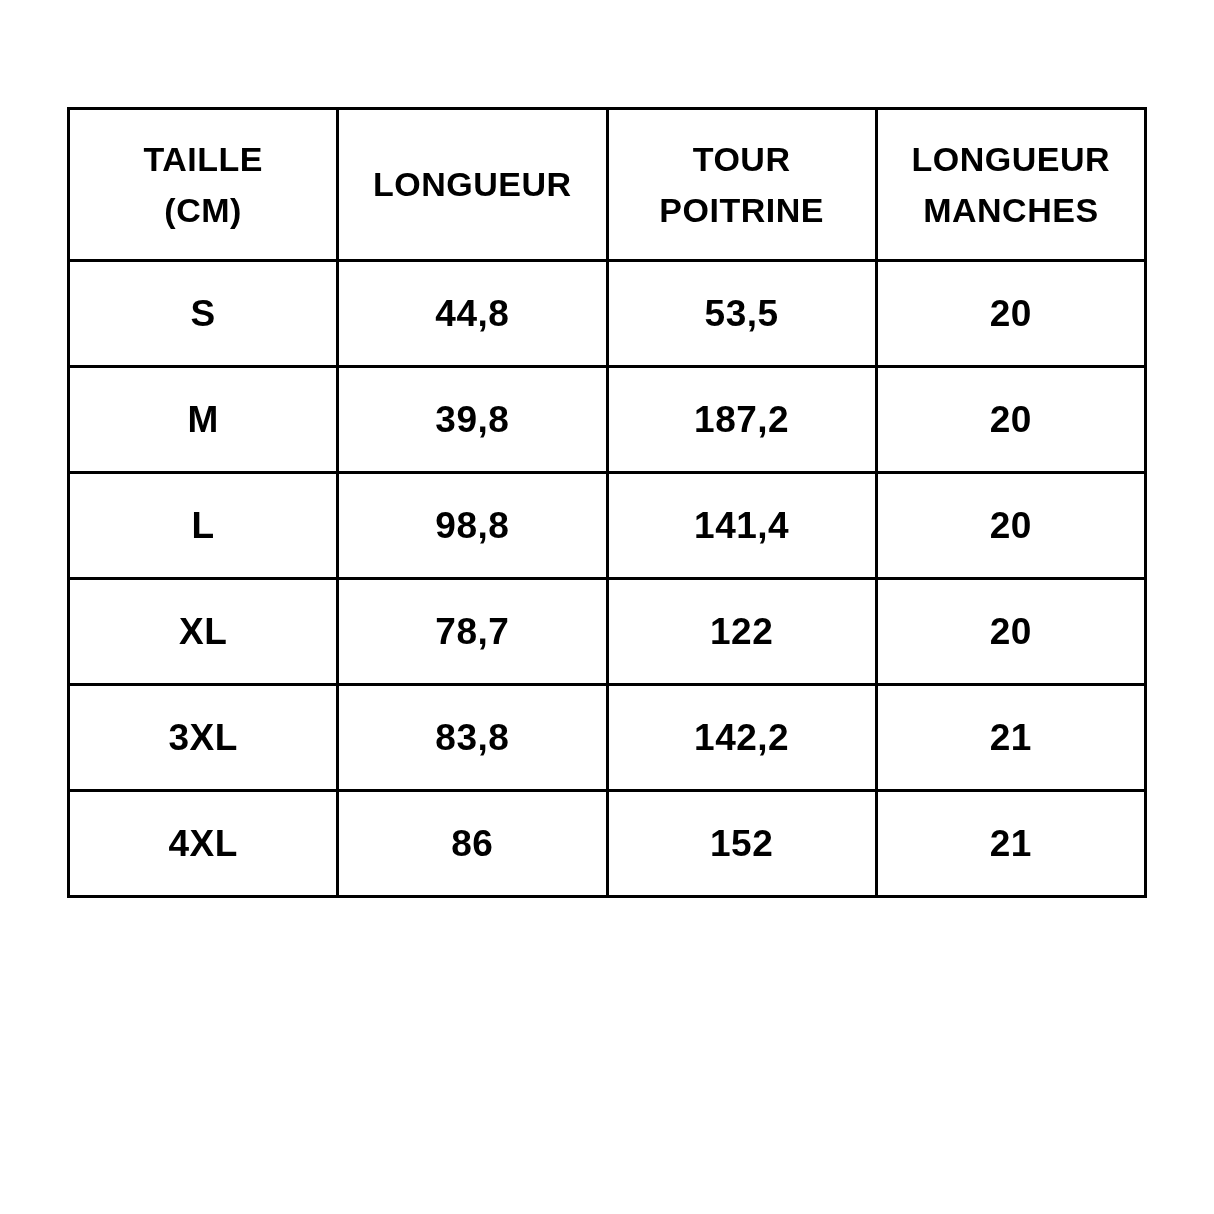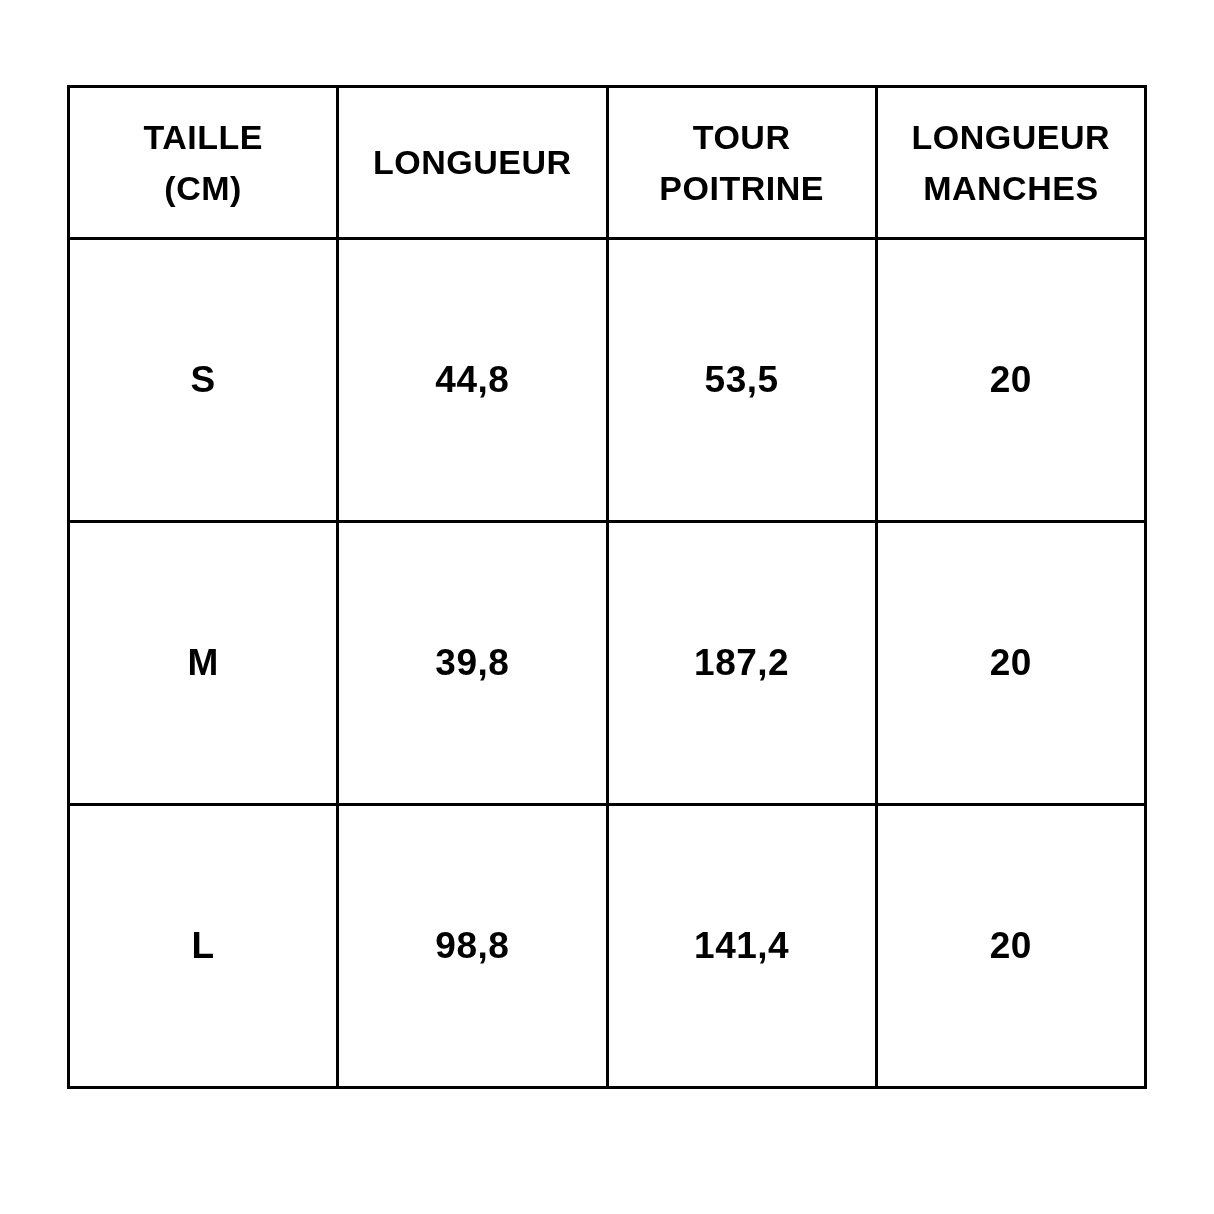--- a/index.html
+++ b/index.html
@@ -12,23 +12,23 @@
   }
   .page {
     position: relative;
     width: 1214px;
     height: 1214px;
     background: #ffffff;
   }
   table.size-table {
     position: absolute;
     left: 67px;
-    top: 85px;
+    top: 107px;
     width: 1080px;
-    height: 1004px;
+    height: 788px;
     border-collapse: collapse;
     table-layout: fixed;
   }
   .size-table th,
   .size-table td {
     border: 3px solid #000000;
     background: #ffffff;
     color: #000000;
     text-align: center;
     vertical-align: middle;
@@ -80,15 +80,33 @@
         <td>39,8</td>
         <td>187,2</td>
         <td>20</td>
       </tr>
       <tr>
         <td>L</td>
         <td>98,8</td>
         <td>141,4</td>
         <td>20</td>
       </tr>
+      <tr>
+        <td>XL</td>
+        <td>78,7</td>
+        <td>122</td>
+        <td>20</td>
+      </tr>
+      <tr>
+        <td>3XL</td>
+        <td>83,8</td>
+        <td>142,2</td>
+        <td>21</td>
+      </tr>
+      <tr>
+        <td>4XL</td>
+        <td>86</td>
+        <td>152</td>
+        <td>21</td>
+      </tr>
     </tbody>
   </table>
 </div>
 
 </body></html>

